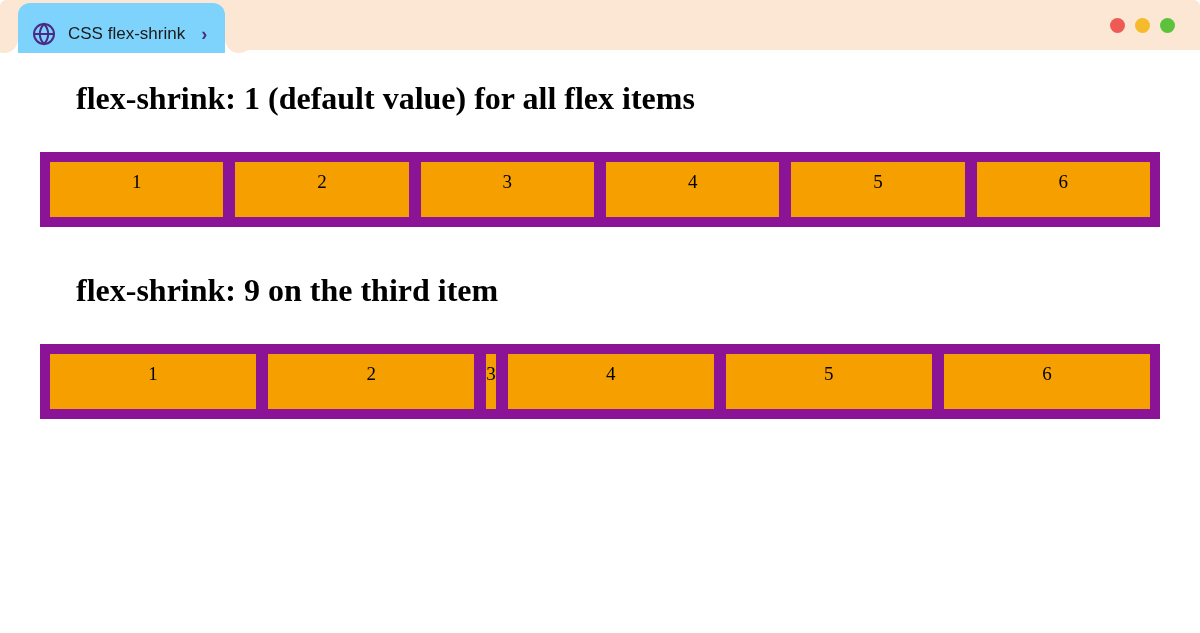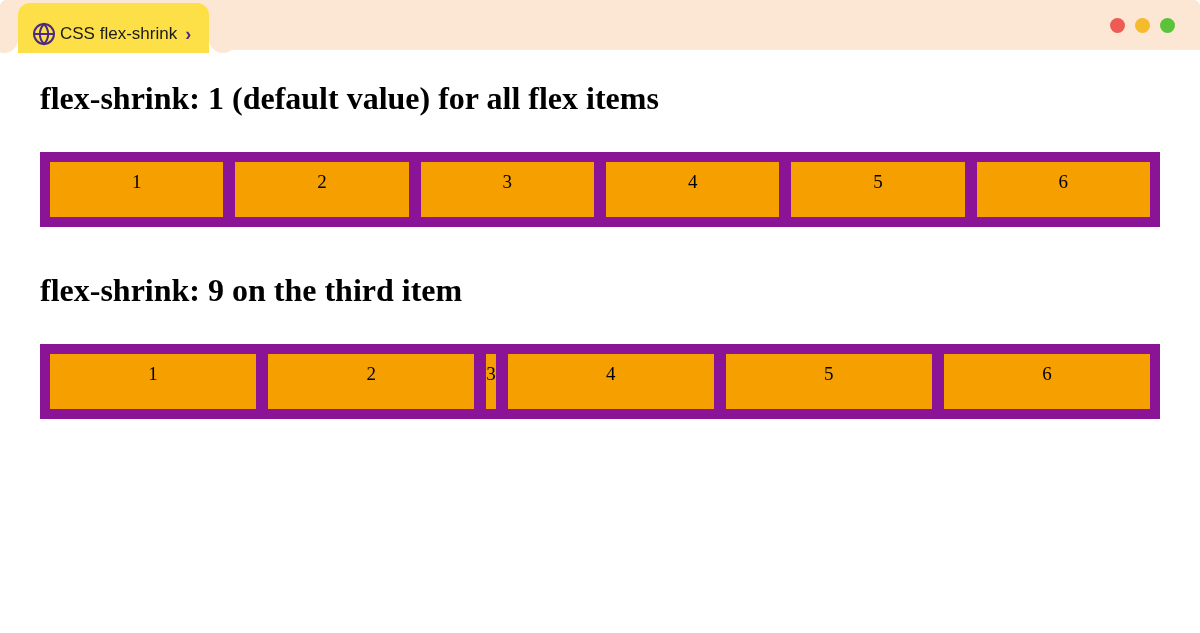--- a/index.html
+++ b/index.html
@@ -17,24 +17,24 @@
     .browser-chrome {
       background: #fce7d4;
       height: 50px;
       display: flex;
       align-items: center;
       justify-content: space-between;
       padding: 0 25px 0 18px;
       border-radius: 6px 6px 0 0;
     }
     .tab {
-      background: #fde047;
+      background: #7dd3fc;
       display: flex;
       align-items: center;
-      gap: 4px;
+      gap: 12px;
       padding: 22px 18px 10px 14px;
       border-radius: 12px 12px 0 0;
       height: 100%;
       margin-top: 6px;
       position: relative;
     }
     .tab-bottom-curve-left,
     .tab-bottom-curve-right {
       position: absolute;
       bottom: 0;
@@ -95,20 +95,21 @@
     .dot-green { background: #5bc33b; }
     .content {
       padding: 30px 40px;
     }
     .heading {
       font-family: Georgia, 'Times New Roman', serif;
       font-size: 32px;
       font-weight: bold;
       color: #000;
       margin-bottom: 35px;
+      margin-left: 36px;
     }
     .flex-container {
       display: flex;
       background: #8a1396;
       padding: 10px;
       gap: 12px;
       margin-bottom: 45px;
       width: 1120px;
     }
     .flex-item {

